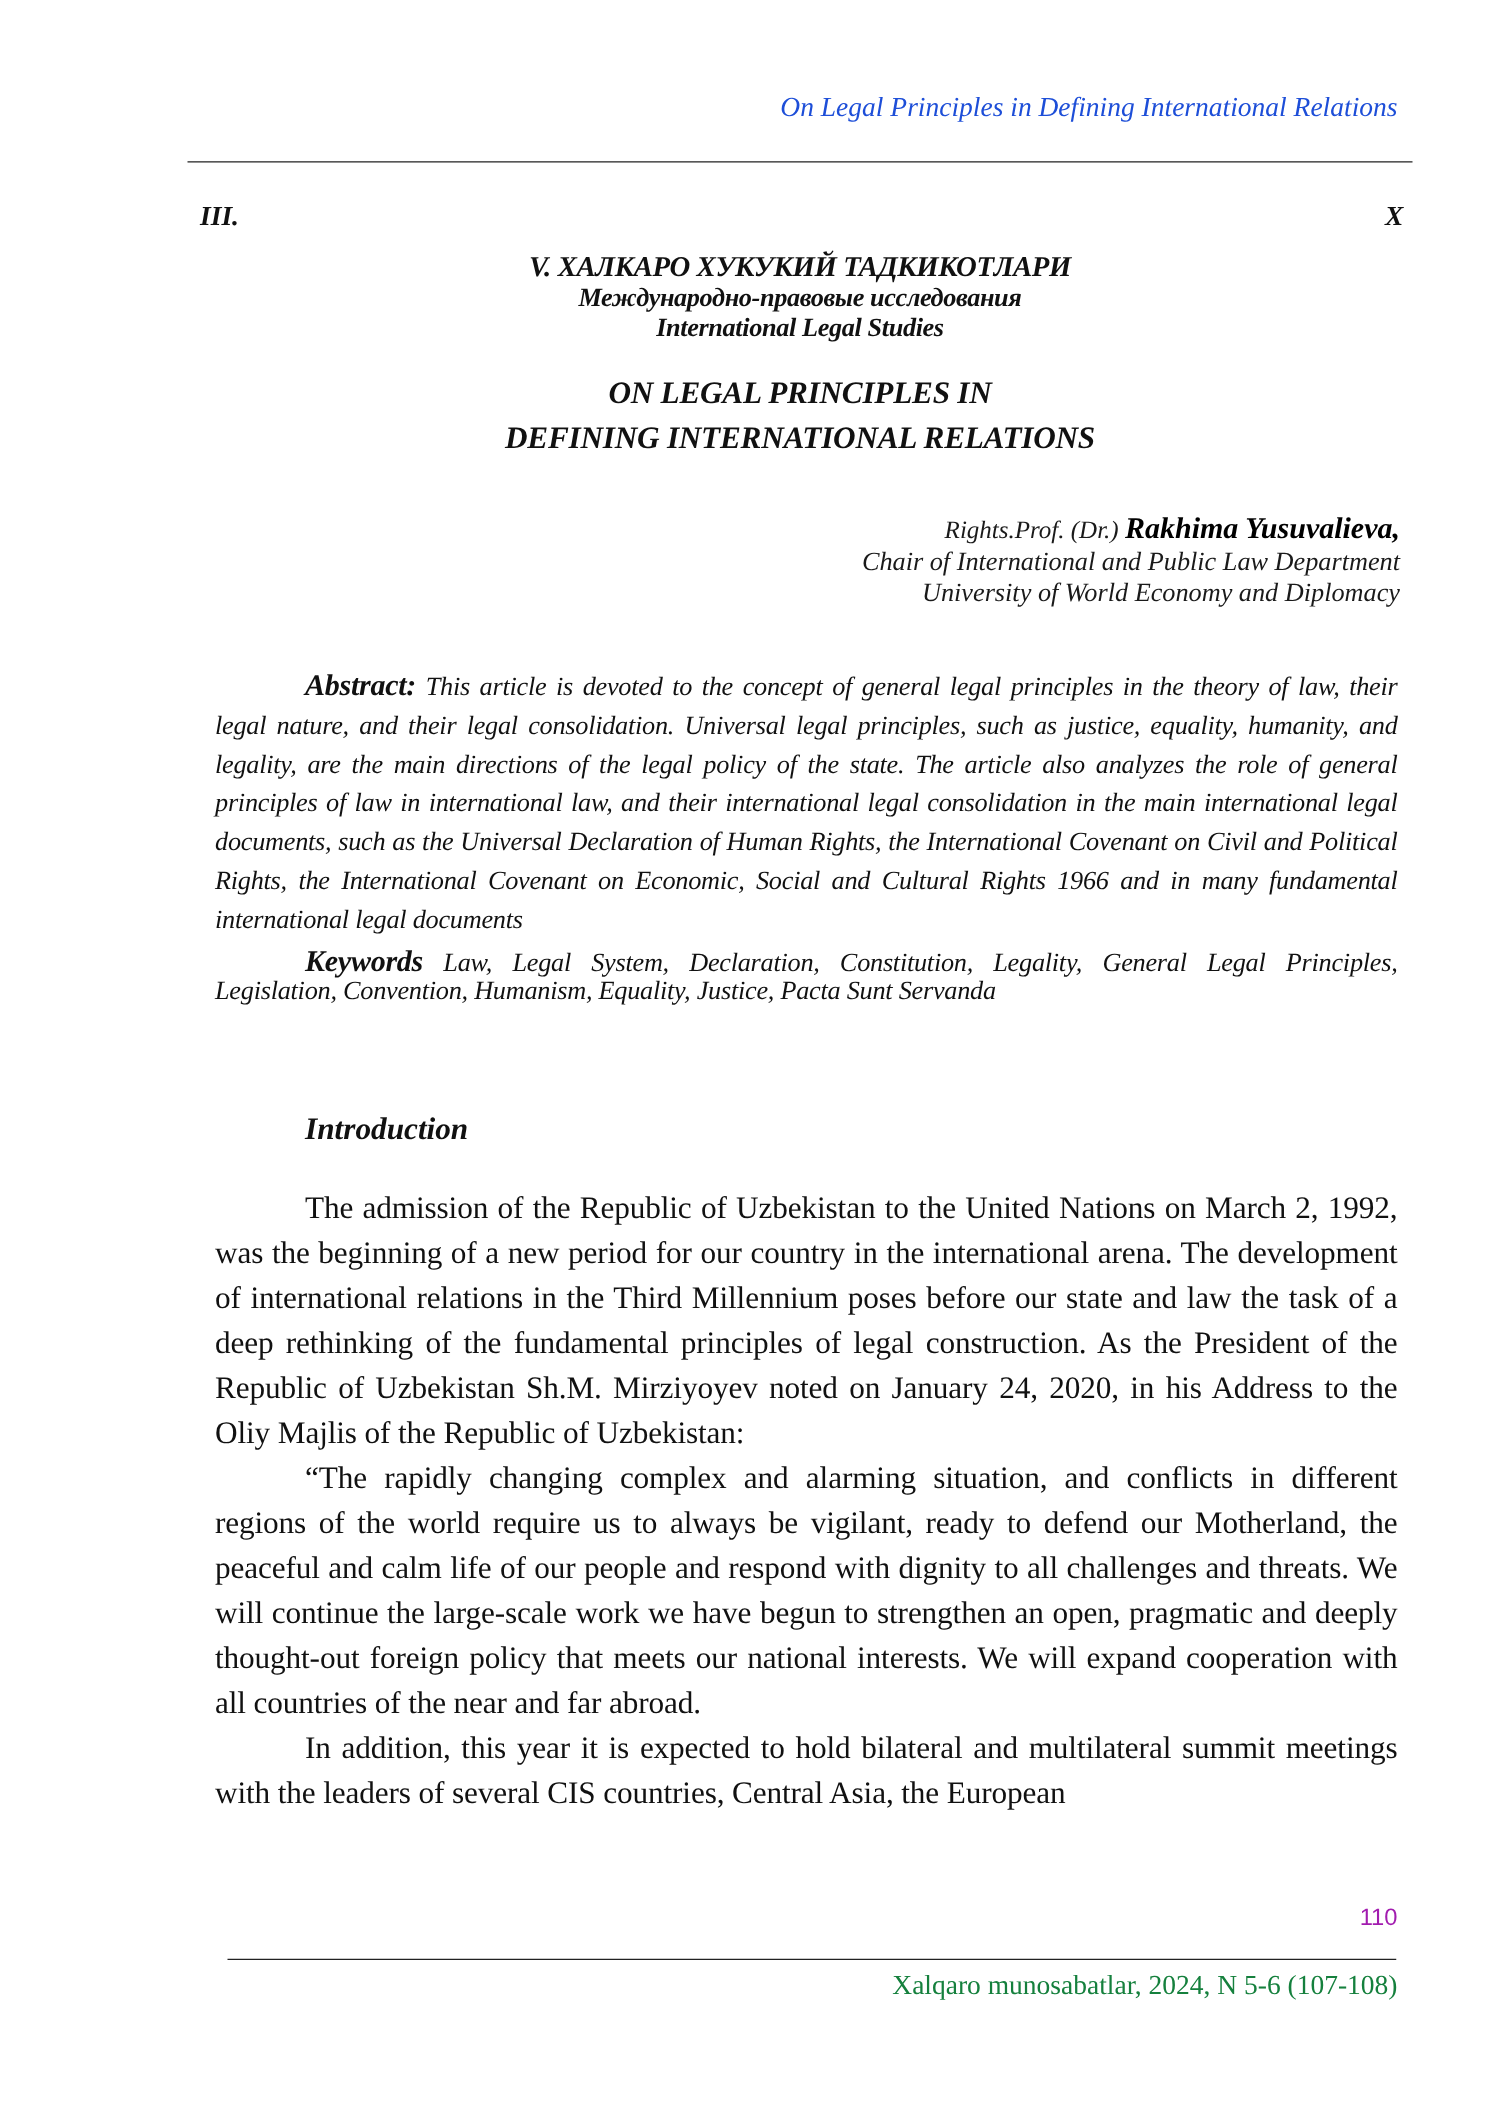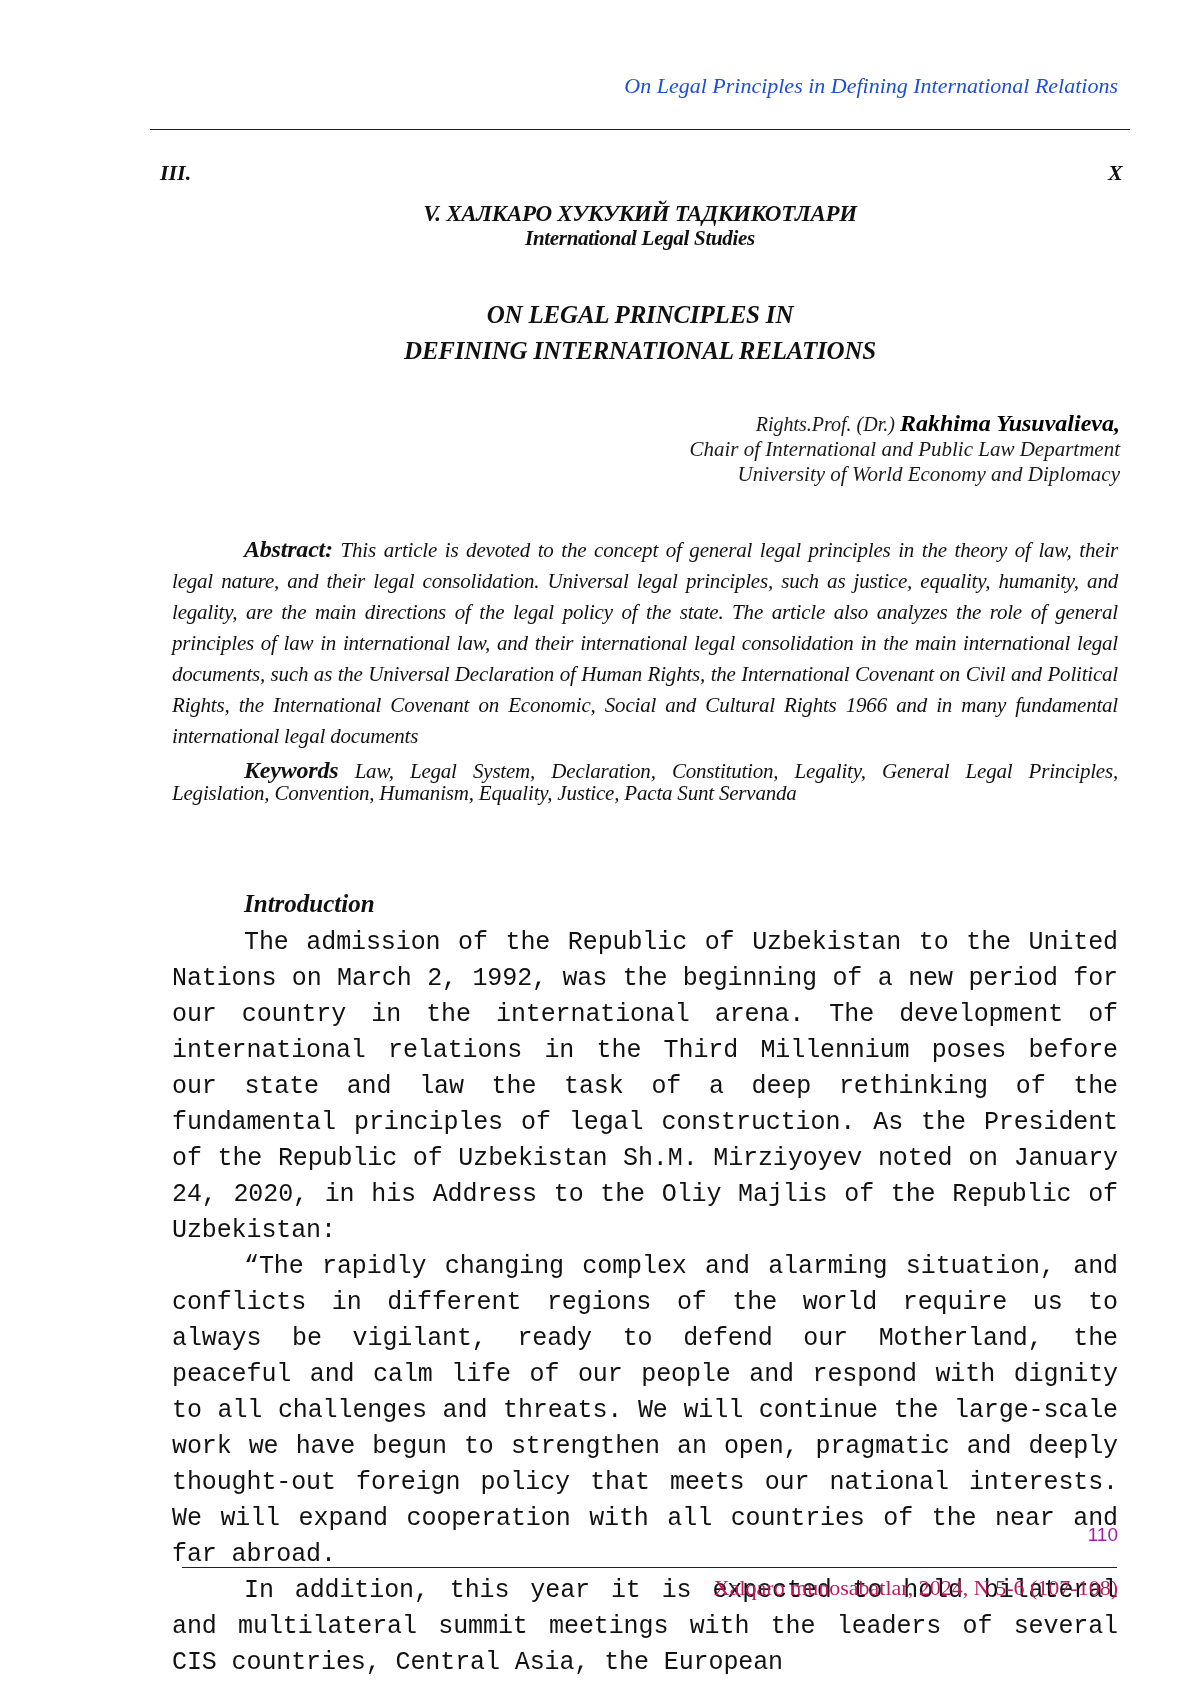--- a/index.html
+++ b/index.html
@@ -15,37 +15,38 @@
   .title { left: 250px; top: 297px; width: 780px; text-align: center; font-style: italic; font-weight: bold; font-size: 25px; line-height: 36px; letter-spacing: -0.2px; }
   .author-block { left: 540px; top: 411px; width: 580px; text-align: right; font-style: italic; font-size: 21px; line-height: 25px; color: #1a1a1a; }
   .author-block .line1 { font-size: 20px; }
   .author-block .author-name { font-weight: bold; font-size: 24px; color: #000000; }
   .author-block .aff { display: block; font-family: Liberation Serif, serif; }
   .text-col { left: 172px; width: 946px; }
   .abstract { top: 534px; font-style: italic; font-size: 21px; line-height: 31px; text-align: justify; text-indent: 72px; letter-spacing: -0.2px; }
   .abstract .lead, .keywords .lead { font-weight: bold; font-size: 24px; font-style: italic; }
   .keywords { top: 759px; font-style: italic; font-size: 21px; line-height: 22px; text-align: justify; text-indent: 72px; letter-spacing: -0.2px; }
   .intro-heading { left: 244px; top: 890px; font-style: italic; font-weight: bold; font-size: 25px; }
-  .body-text { top: 925px; font-size: 25px; line-height: 36px; text-align: justify; letter-spacing: -0.1px; font-family: Liberation Mono, monospace; }
+  .body-text { top: 949px; font-size: 25px; line-height: 36px; text-align: justify; letter-spacing: -0.1px; }
   .body-text p { margin: 0; text-indent: 72px; }
   .page-number { left: 1060px; top: 1524px; width: 58px; text-align: right; font-family: "Liberation Sans", "DejaVu Sans", sans-serif; font-size: 19px; color: #a21caf; }
   .bottom-rule { left: 182px; top: 1567px; width: 935px; height: 0; border-top: 1.5px solid #222; }
-  .footer { left: 600px; top: 1575px; width: 518px; text-align: right; font-size: 22px; color: #be185d; }
+  .footer { left: 600px; top: 1575px; width: 518px; text-align: right; font-size: 22px; color: #15803d; }
 </style>
 </head>
 <body>
 
 <div class="abs running-head">On Legal Principles in Defining International Relations</div>
 <div class="abs top-rule"></div>
 
 <div class="abs sec-left">III.</div>
 <div class="abs sec-right">X</div>
 
 <div class="abs section-block">
   <div class="l1">V. ХАЛКАРО ХУКУКИЙ ТАДКИКОТЛАРИ</div>
+  <div class="l2">Международно-правовые исследования</div>
   <div class="l3">International Legal Studies</div>
 </div>
 
 <div class="abs title">
   <div>ON LEGAL PRINCIPLES IN</div>
   <div>DEFINING INTERNATIONAL RELATIONS</div>
 </div>
 
 <div class="abs author-block">
   <div class="line1">

